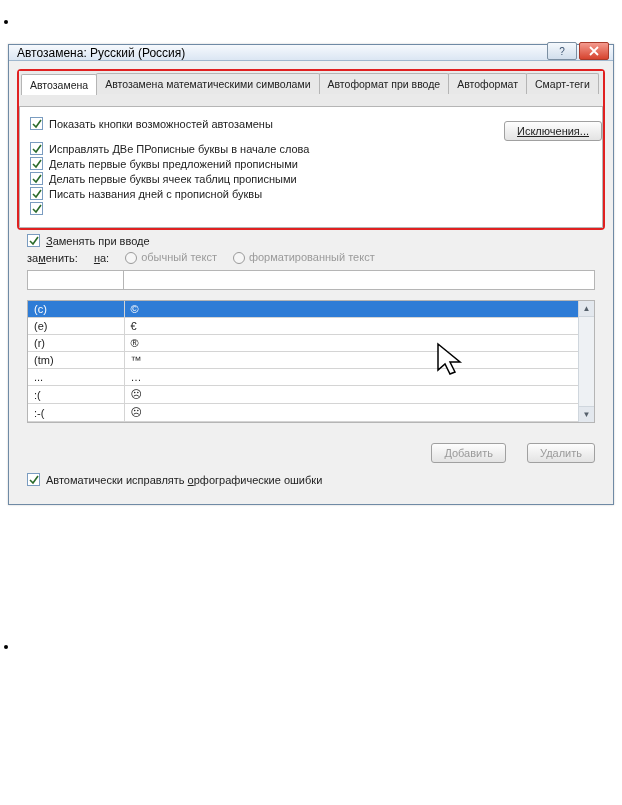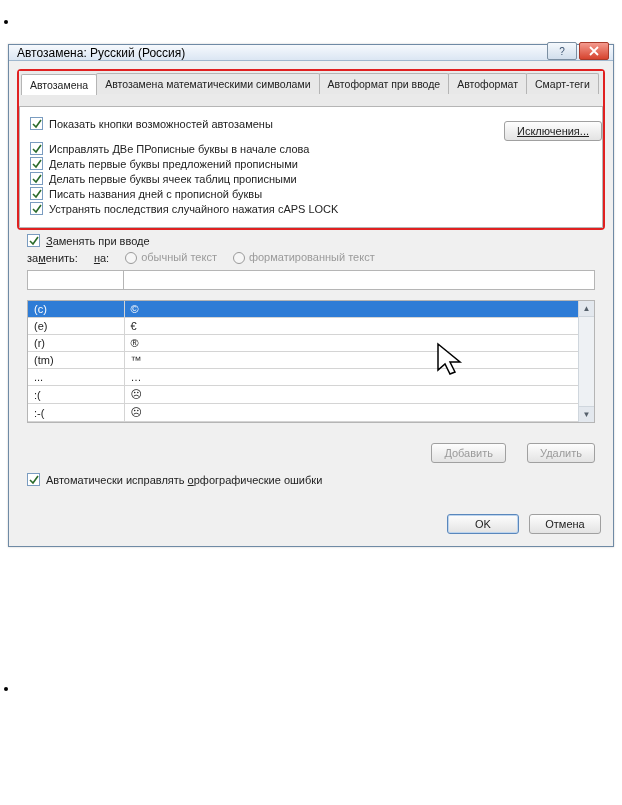--- a/index.html
+++ b/index.html
@@ -219,21 +219,20 @@
                 </svg>
           </span>
           <span class="lbl">Писать названия дней с прописной буквы</span>
         </div>
         <div class="row">
           <span class="chk checked">
             <svg width="10" height="10" viewBox="0 0 10 10">
                   <path d="M1 5 L4 8 L9 1" stroke="#2a6b2a" stroke-width="1.6" fill="none"></path>
                 </svg>
           </span>
-          <span class="lbl">Устранять последствия случайного нажатия cAPS LOCK</span>
         </div>
         <div class="btn exc-btn">
           <span class="ul">Исключения...</span>
         </div>
       </div>
     </div>
 
     <div class="below-box">
       <div class="row">
         <span class="chk checked">
@@ -302,24 +301,20 @@
         <span class="chk checked">
           <svg width="10" height="10" viewBox="0 0 10 10">
                 <path d="M1 5 L4 8 L9 1" stroke="#2a6b2a" stroke-width="1.6" fill="none"></path>
               </svg>
         </span>
         <span class="lbl">Автоматически исправлять <span class="ul">о</span>рфографические ошибки</span>
       </div>
     </div>
   </div>
 
-  <div class="footer-btns">
-    <div class="btn primary" style="width:72px;text-align:center;">OK</div>
-    <div class="btn" style="width:72px;text-align:center;">Отмена</div>
-  </div>
 </div>
 
 <svg class="cursor" width="28" height="36" viewBox="0 0 28 36">
   <path d="M2 2 L2 28 L9 22 L14 32 L19 30 L14 20 L24 20 Z" fill="#fff" stroke="#000" stroke-width="1.5"></path>
 </svg>
 </div>
 
 <div class="bullets" style="padding-top:140px;">
     <div class="dot"></div>
   </div>

